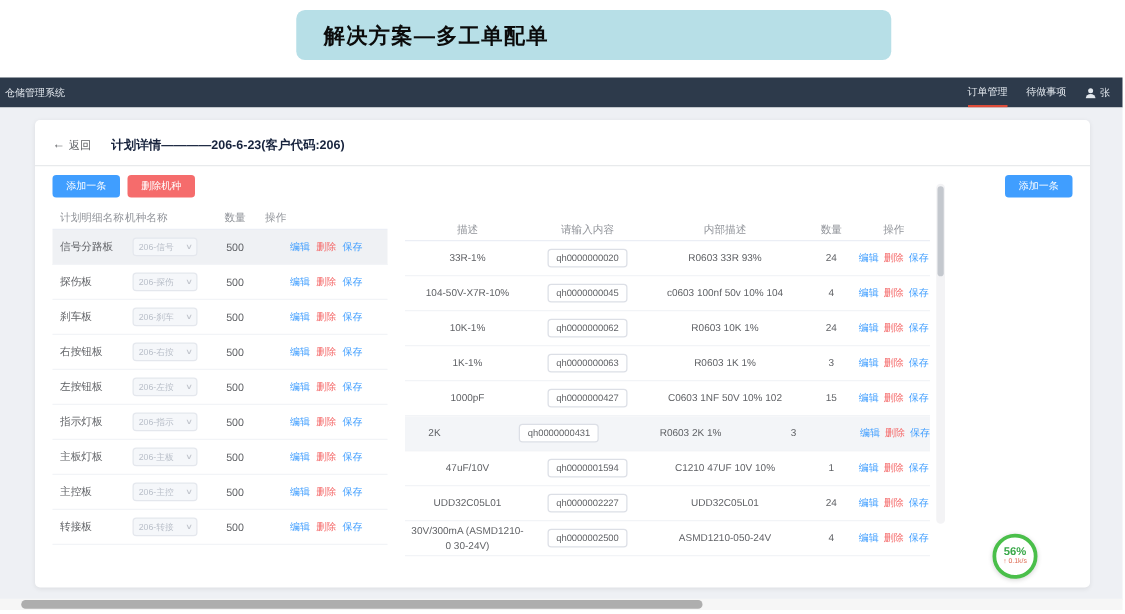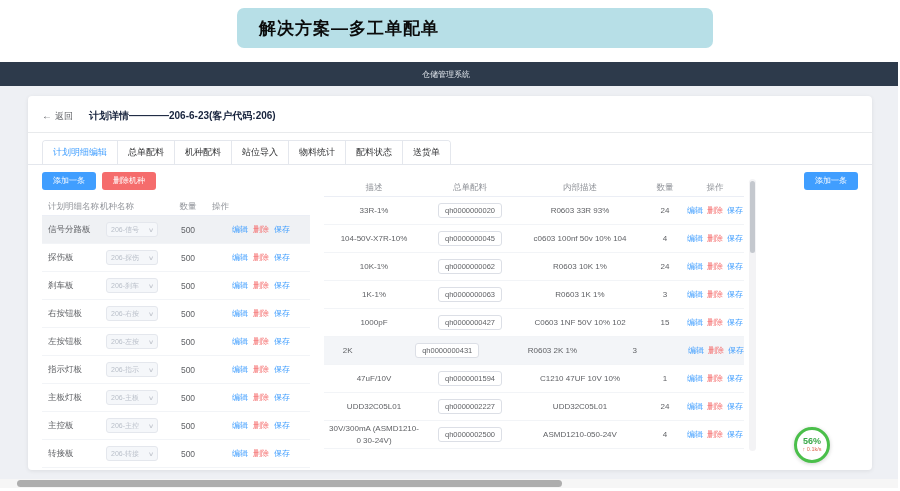--- a/index.html
+++ b/index.html
@@ -68,21 +68,21 @@
   .mcaret{font-size:6px;color:#c0c4cc;transform:scaleX(1.4);line-height:1;}
   a{cursor:pointer;text-decoration:none;font-size:8px;white-space:nowrap;}
   .lnk-edit,.lnk-save{color:var(--primary);}
   .lnk-del{color:var(--danger);}
   
   .right-panel{width:432px;margin-left:14px;flex:none;}
   .search-input{width:420px;height:18px;border:1px solid #dcdfe6;border-radius:4px;padding:0 8px;
     font-size:8.5px;color:#606266;outline:none;font-family:inherit;background:#fff;}
   .search-input::placeholder{color:#bfc4cc;}
   .right-table-wrap{display:flex;margin-top:7px;}
-  .right-table{width:420px;}
+  .right-table{width:420px;margin-top:28px;}
   .rheader{display:flex;align-items:center;height:18px;font-size:8.5px;color:#909399;border-bottom:1px solid #ebeef5;}
   .rrow{display:flex;align-items:center;min-height:28px;font-size:8px;color:#606266;border-bottom:1px solid #f2f4f7;}
   .rrow.sel{background:#f3f5f8;gap:44px;}
   .rcol-desc{width:100px;text-align:center;padding:2px 3px;line-height:1.4;}
   .rcol-code{width:92px;display:flex;justify-content:center;}
   .rcol-int{width:128px;text-align:center;padding:0 2px;}
   .rcol-qty{width:42px;text-align:center;}
   .rcol-act{width:58px;display:flex;justify-content:center;gap:4px;}
   .rheader .rcol-code,.rheader .rcol-act{display:block;text-align:center;}
   .codebox{border:1px solid #dcdfe6;border-radius:3px;padding:2px 6px;font-size:7.5px;color:#606266;background:#fff;white-space:nowrap;}
@@ -100,46 +100,48 @@
 </style>
 </head>
 <body>
 
 <div class="banner">
   <span class="banner-title">解决方案—多工单配单</span>
 </div>
 
 <div class="navbar">
   <span class="brand">仓储管理系统</span>
+  <div class="nav-right">
+    <span class="nav-item active">订单管理</span>
+    <span class="nav-item">待做事项</span>
+    <span class="nav-user">
+      <span>
+        <svg width="9" height="9" viewBox="0 0 9 9">
+            <circle cx="4.5" cy="2.6" r="2" fill="#e3e8ee"></circle>
+            <path d="M0.6 8.6 a3.9 3.4 0 0 1 7.8 0 z" fill="#e3e8ee"></path>
+          </svg>
+      </span>
+      <span>张</span>
+    </span>
+  </div>
 </div>
 
 <div class="app">
   <div class="card">
 
     <div class="card-header">
       <span class="back">
         <span class="back-arrow">←</span>
         <span>返回</span>
       </span>
       <span class="page-title">计划详情————206-6-23(客户代码:206)</span>
     </div>
 
     <div class="divider"></div>
 
-    <div class="tabs-wrap">
-      <div class="tabs">
-          <div class="tab active">计划明细编辑</div>
-          <div class="tab">总单配料</div>
-          <div class="tab">机种配料</div>
-          <div class="tab">站位导入</div>
-          <div class="tab">物料统计</div>
-          <div class="tab">配料状态</div>
-          <div class="tab">送货单</div>
-        </div>
-    </div>
 
     <div class="content">
 
       <div class="left-panel">
         <div class="left-buttons">
           <button class="btn primary">添加一条</button>
           <button class="btn danger">删除机种</button>
         </div>
         <div class="left-table">
           <div class="lheader">
@@ -286,21 +288,21 @@
               </div>
             </div>
         </div>
       </div>
 
       <div class="right-panel">
         <div class="right-table-wrap">
           <div class="right-table">
             <div class="rheader">
                 <div class="rcol-desc">描述</div>
-                <div class="rcol-code">总单配料</div>
+                <div class="rcol-code">请输入内容</div>
                 <div class="rcol-int">内部描述</div>
                 <div class="rcol-qty">数量</div>
                 <div class="rcol-act">操作</div>
               </div>
             <div id="right-body">
                 <div class="rrow">
                   <div class="rcol-desc">33R-1%</div>
                   <div class="rcol-code">
                     <div class="codebox">qh0000000020</div>
                   </div>

